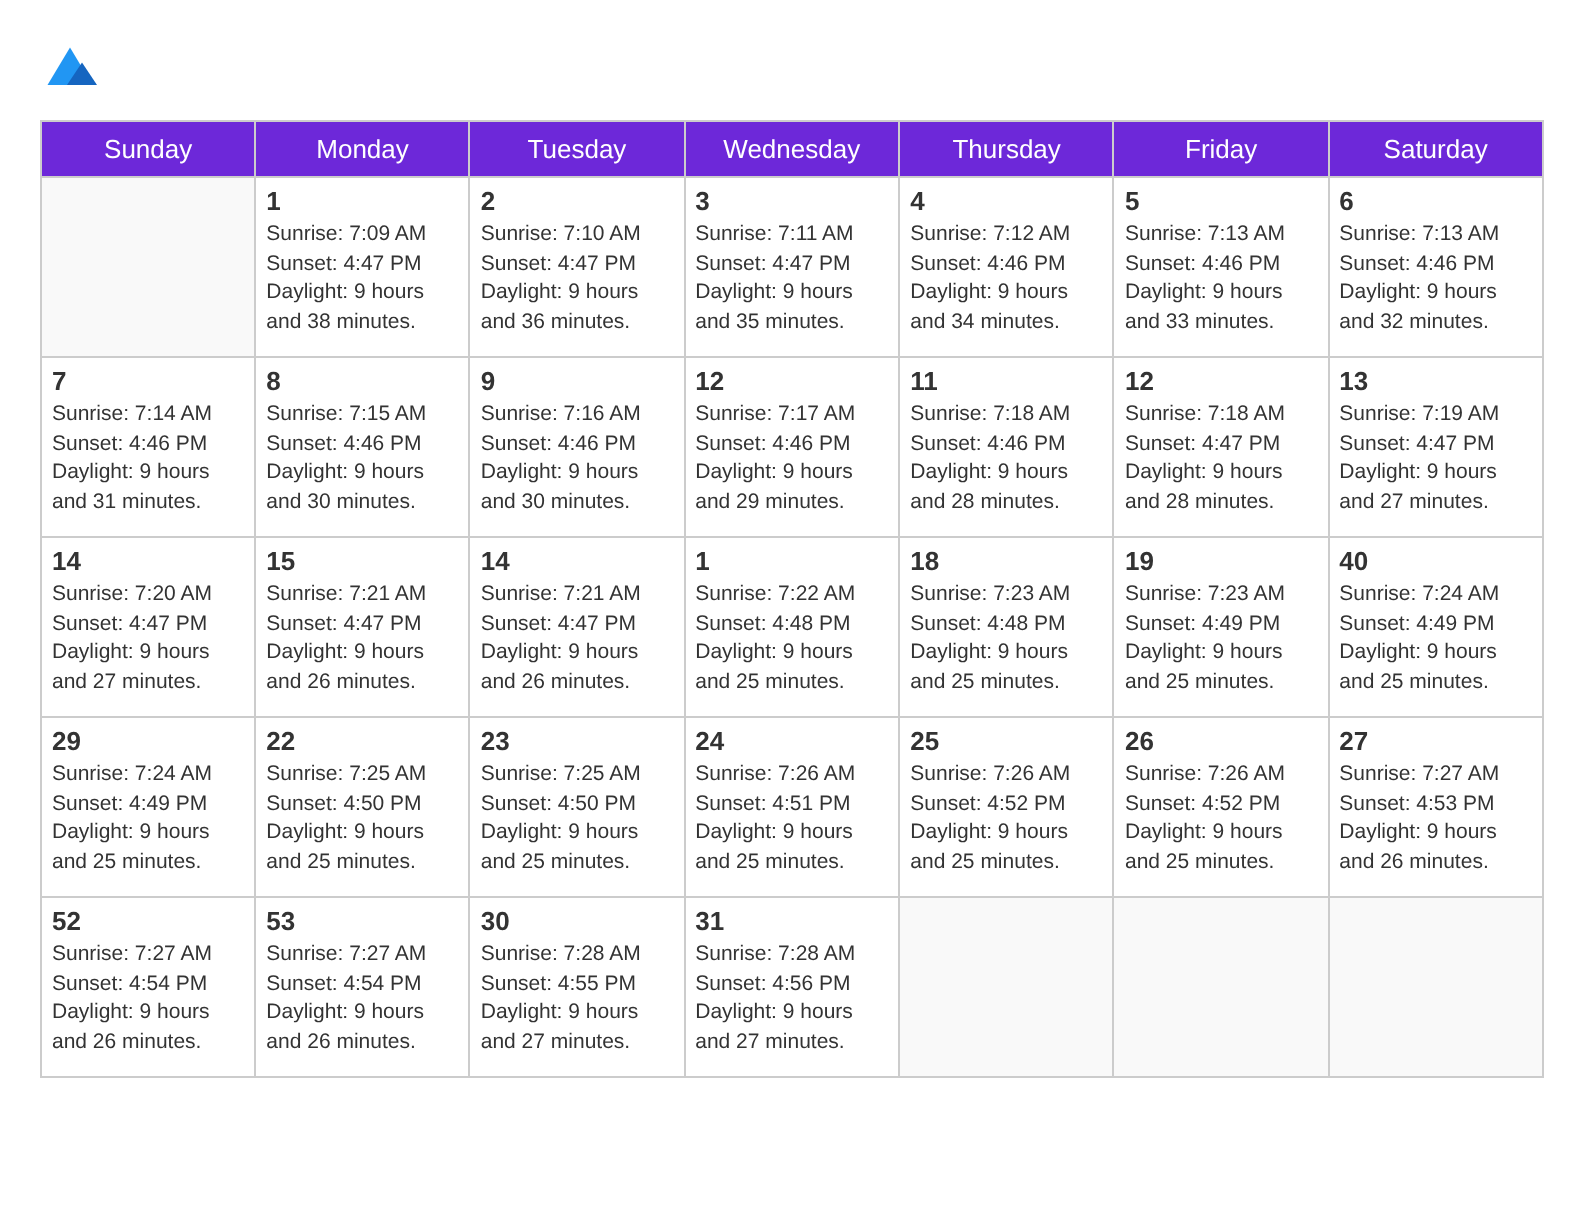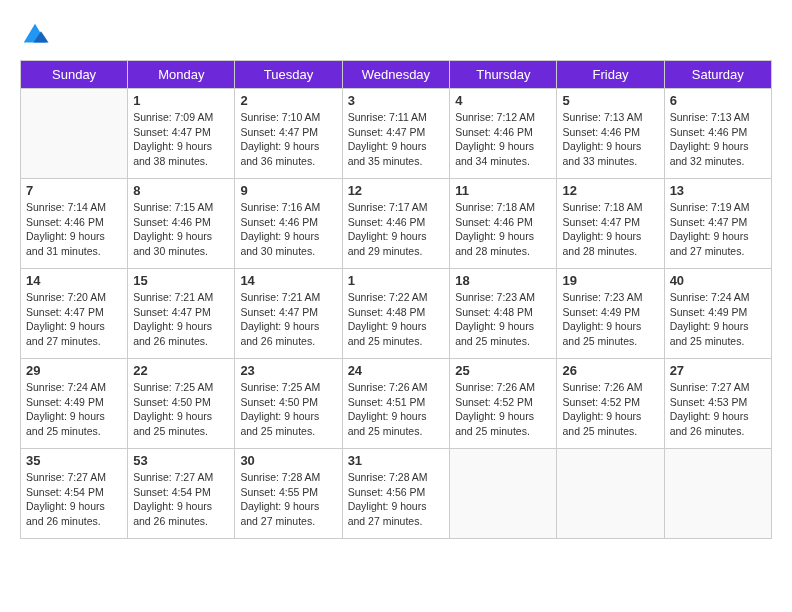--- a/index.html
+++ b/index.html
@@ -235,21 +235,21 @@
           <span class="day-number">26</span>
           <div class="day-info">Sunrise: 7:26 AM<br>Sunset: 4:52 PM<br>Daylight: 9 hours<br> and 25 minutes.</div>
         </td>
         <td>
           <span class="day-number">27</span>
           <div class="day-info">Sunrise: 7:27 AM<br>Sunset: 4:53 PM<br>Daylight: 9 hours<br> and 26 minutes.</div>
         </td>
       </tr>
       <tr>
         <td>
-          <span class="day-number">35</span>
+          <span class="day-number">52</span>
           <div class="day-info">Sunrise: 7:27 AM<br>Sunset: 4:54 PM<br>Daylight: 9 hours<br> and 26 minutes.</div>
         </td>
         <td>
           <span class="day-number">53</span>
           <div class="day-info">Sunrise: 7:27 AM<br>Sunset: 4:54 PM<br>Daylight: 9 hours<br> and 26 minutes.</div>
         </td>
         <td>
           <span class="day-number">30</span>
           <div class="day-info">Sunrise: 7:28 AM<br>Sunset: 4:55 PM<br>Daylight: 9 hours<br> and 27 minutes.</div>
         </td>

